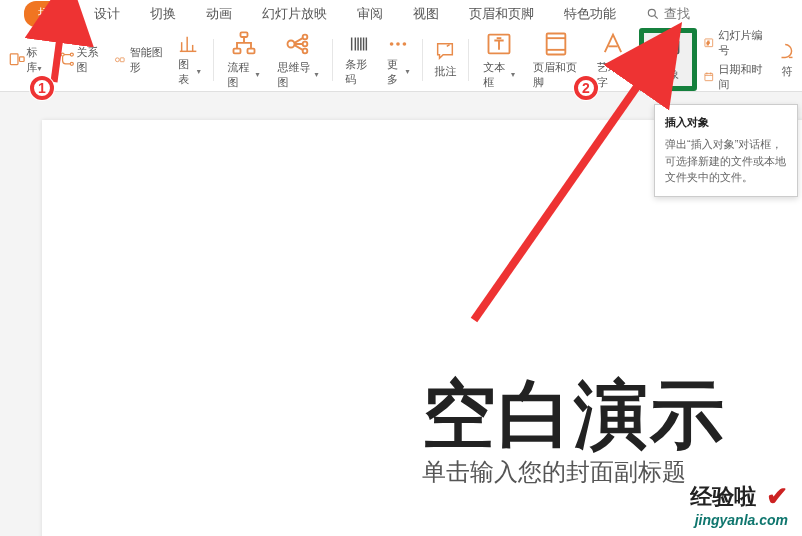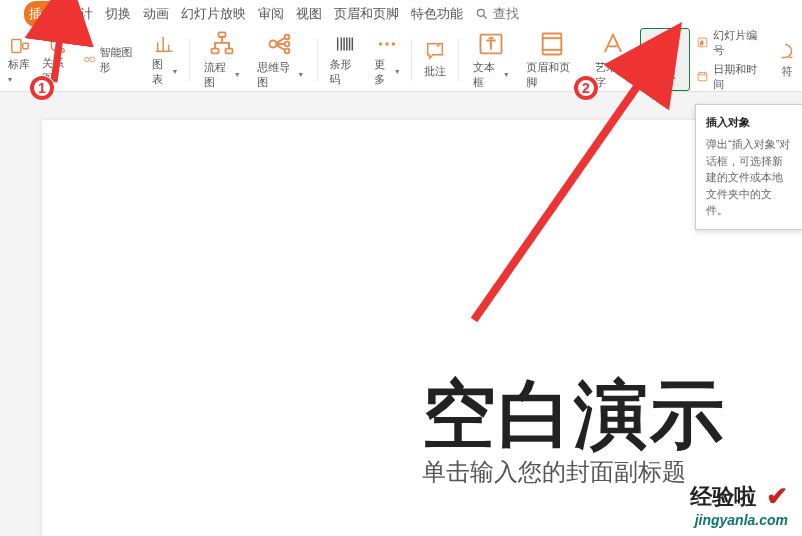--- a/index.html
+++ b/index.html
@@ -17,21 +17,21 @@
   
   .tabs{
     display:flex;
     align-items:center;
     height:28px;
     padding:0 8px;
     gap:2px;
     border-bottom:1px solid transparent;
   }
   .tab{
-    padding:4px 5px;
+    padding:4px 14px;
     font-size:13px;
     color:#555;
     cursor:pointer;
   }
   .tab.active{
     background:#f07522;
     color:#fff;
     border-radius:12px;
   }
   .tab.search{
@@ -59,21 +59,21 @@
     height:100%;
     padding:0 6px;
     cursor:pointer;
   }
   .rgrp .icon{width:22px;height:22px;display:flex;align-items:center;justify-content:center;color:#e88b4a;}
   .rgrp .lbl{font-size:11px;color:#555;margin-top:2px;display:flex;align-items:center;gap:1px;}
   .rgrp.lg .icon{width:28px;height:28px;}
   .rgrp.lg{padding:0 8px;}
   .rgrp.hi{
     background:#f0f0f0;
-    border:1px solid #15803d;
+    border:5px solid #15803d;
     border-radius:3px;
     padding:0 10px;
   }
   .sep{
     width:1px;
     height:42px;
     background:#e6e6e6;
     margin:0 4px;
   }
   .drop{font-size:8px;color:#777;}
@@ -86,21 +86,21 @@
   }
   .mini-row{
     display:flex;
     align-items:center;
     gap:4px;
     font-size:11px;
     color:#555;
     cursor:pointer;
   }
   .mini-row .micon{width:14px;height:14px;display:flex;align-items:center;justify-content:center;color:#e88b4a;}
-  .partial{display:flex;flex-direction:column;align-items:center;padding:0 4px;}
+  .partial{display:flex;flex-direction:row;align-items:center;padding:0 4px;}
   .partial .icon{width:22px;height:22px;display:flex;align-items:center;justify-content:center;color:#e88b4a;}
   .partial .lbl{font-size:11px;color:#555;}
   
   .canvas{
     position:absolute;
     left:0; right:0;
     top:92px;
     bottom:0;
     background:#f4f4f4;
     overflow:hidden;
@@ -131,28 +131,27 @@
     font-size:24px;
     font-weight:500;
     color:#555;
     white-space:nowrap;
   }
   
   .tooltip{
     position:absolute;
     left:654px;
     top:104px;
-    width:108px;
+    width:144px;
     background:#fff;
     border:1px solid #ccc;
     box-shadow:0 2px 6px rgba(0,0,0,.15);
     padding:10px;
     font-size:11px;
     color:#444;
-    margin-left:41px;
   }
   .tooltip .tt-title{font-weight:600;color:#222;margin-bottom:6px;}
   .tooltip .tt-body{line-height:1.5;color:#666;}
   
   .overlay{position:absolute;inset:0;pointer-events:none;}
   .badge{
     position:absolute;
     width:24px;height:24px;
     border-radius:50%;
     background:#fff;

